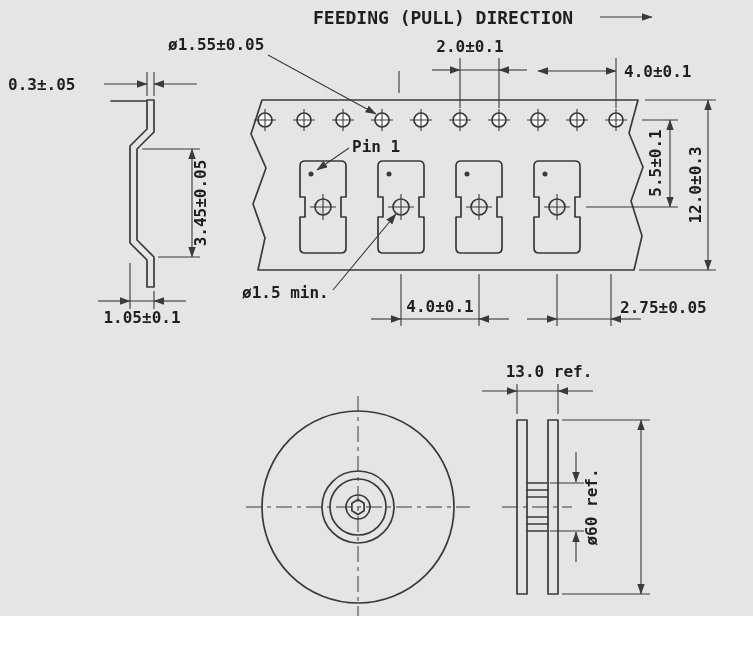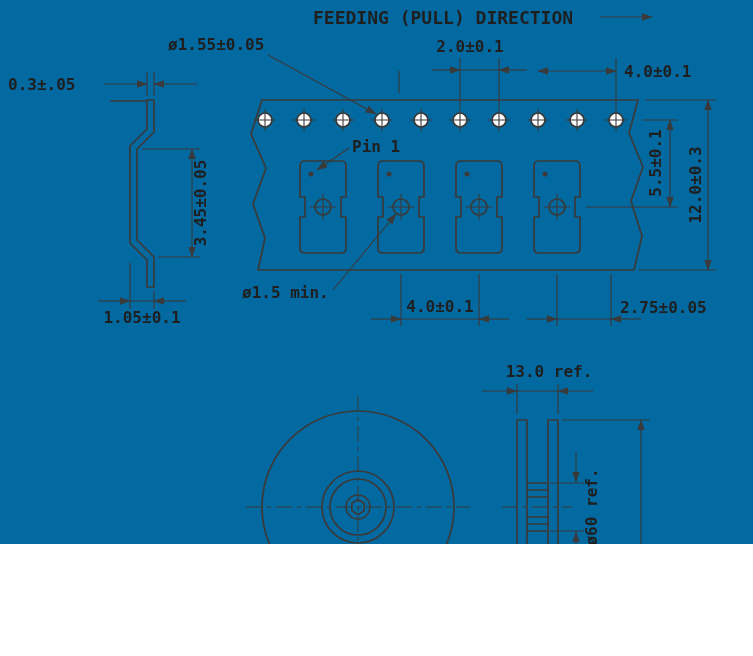--- a/index.html
+++ b/index.html
@@ -1,16 +1,16 @@
 <!DOCTYPE html>
 <html><head>
 <meta charset="utf-8">
 <style>
   html,body{margin:0;padding:0;background:#ffffff;}
-  .stage{width:753px;height:544px;position:relative;background:#0369a1;}
+  .stage{width:753px;height:616px;position:relative;background:#e5e5e5;}
   svg{display:block;}
   .obj{stroke:#3a3a3a;stroke-width:1.7;fill:none;stroke-linecap:round;stroke-linejoin:round;}
   .objfill{stroke:#3a3a3a;stroke-width:1.7;fill:#ffffff;}
   .dimline{stroke:#3a3a3a;stroke-width:1.1;fill:none;}
   .centerline{stroke:#3a3a3a;stroke-width:1;fill:none;stroke-dasharray:16 5 4 5;}
   .dot{fill:#3a3a3a;stroke:none;}
   .dimtext{font-family:"DejaVu Sans Mono","Liberation Mono",monospace;font-weight:bold;font-size:16px;fill:#1f1f1f;}
   .titletext{font-family:"DejaVu Sans Mono","Liberation Mono",monospace;font-weight:bold;font-size:18px;fill:#1f1f1f;}
 </style>
 </head>

